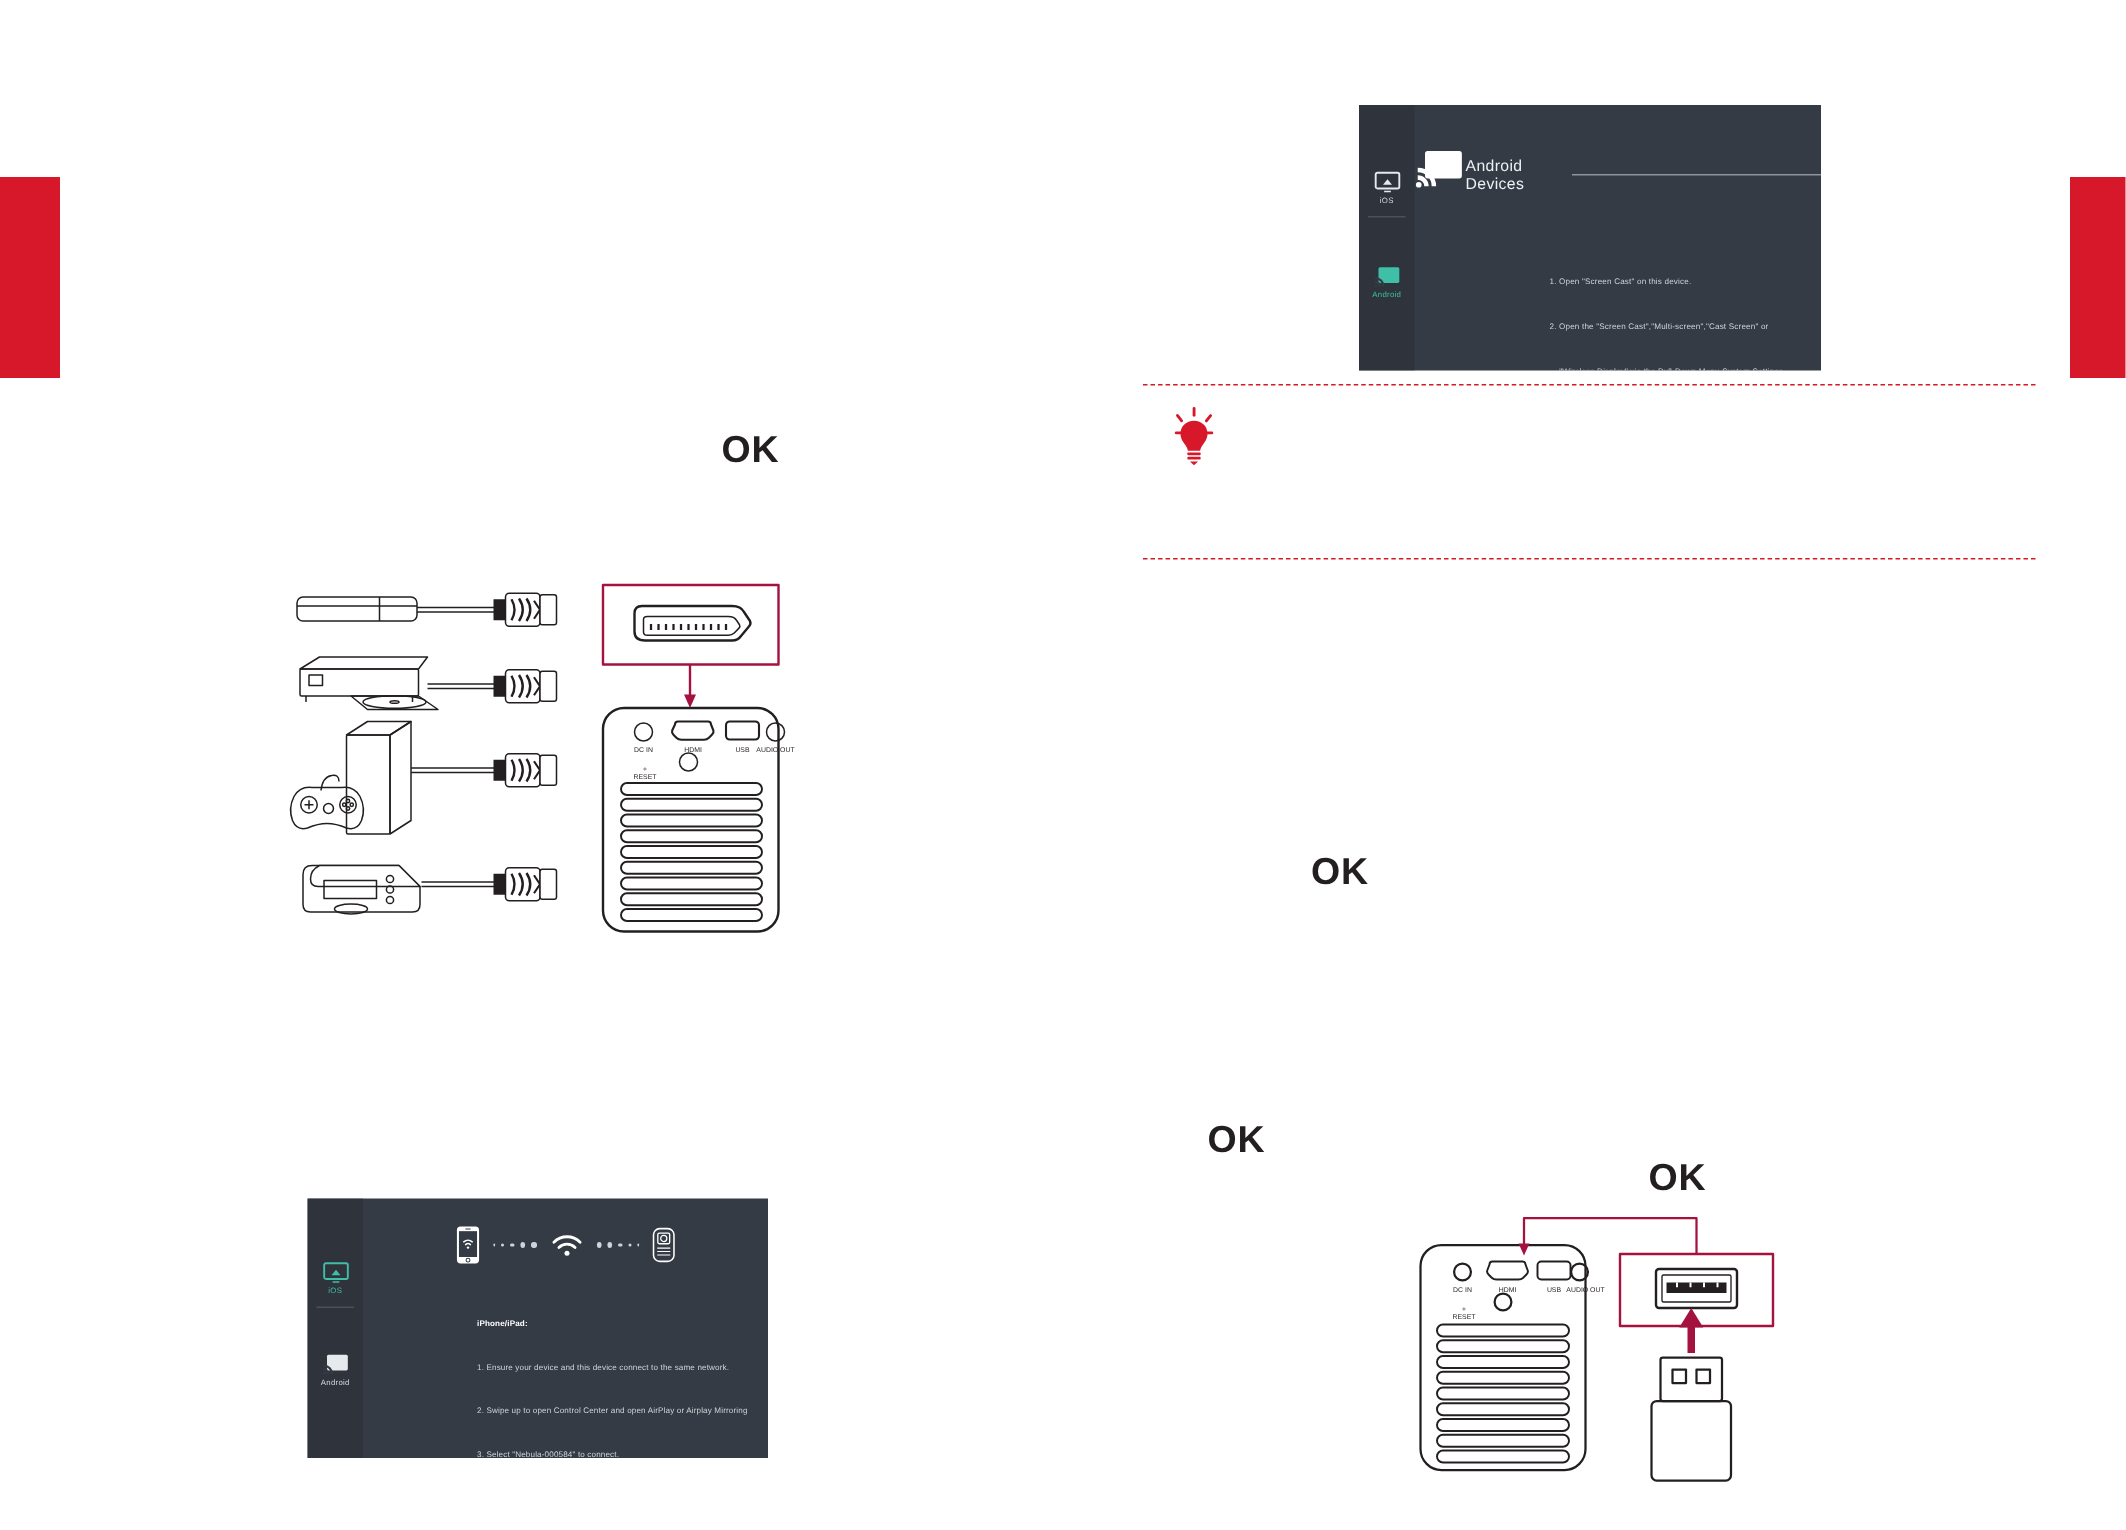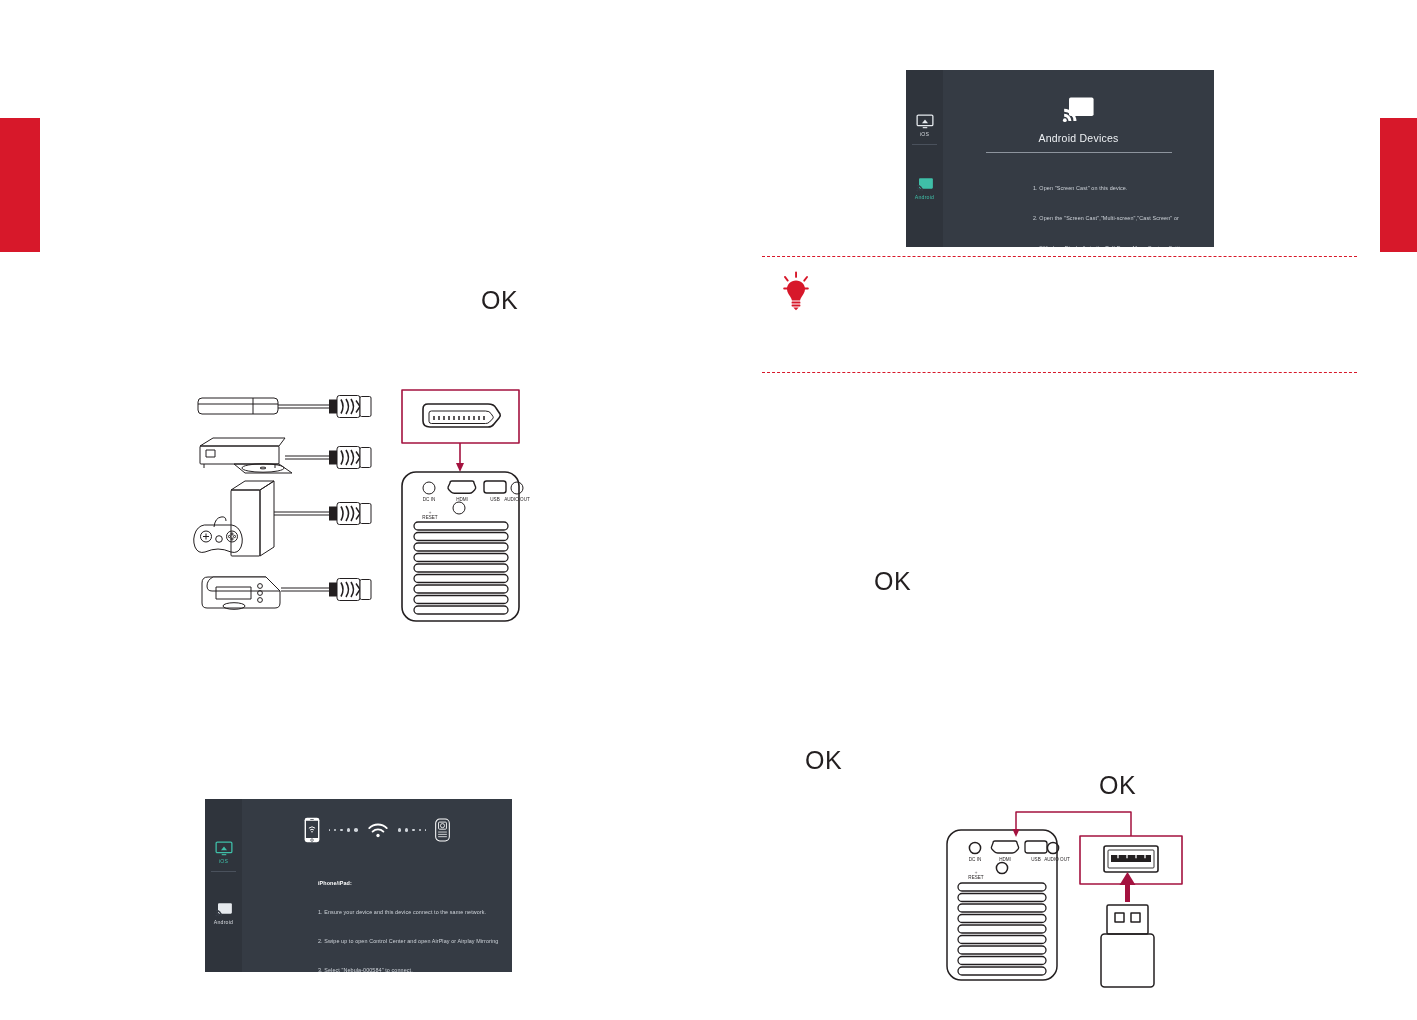--- a/index.html
+++ b/index.html
@@ -21,21 +21,21 @@
     position: absolute;
     background: #d7182a;
   }
   #tab-left  { left: 0px;    top: 118px; width: 40px; height: 134px; }
   #tab-right { right: 0px;   top: 118px; width: 37px; height: 134px; }
 
   
   .ok-label {
     position: absolute;
     font-size: 25px;
-    font-weight: 400;
+    font-weight: 700;
     letter-spacing: 0.5px;
     color: #231f20;
     font-family: "Liberation Sans", sans-serif;
   }
   #ok-hdmi     { left: 481px; top: 286px; }
   #ok-airplay  { left: 874px; top: 567px; }
   #ok-cast     { left: 805px; top: 746px; }
   #ok-usb      { left: 1099px; top: 771px; }
 
   
@@ -82,21 +82,21 @@
     position: relative;
     padding: 0;
   }
 
   
   .cast-hero {
     position: absolute;
     left: 0; right: 0;
     top: 26px;
     display: flex;
-    flex-direction: column;
+    flex-direction: row;
     align-items: center;
   }
   .cast-hero .hero-ico { width: 34px; height: 27px; }
   .cast-title {
     margin-top: 9px;
     font-size: 10.5px;
     color: #eef1f4;
     letter-spacing: .25px;
   }
   .hero-rule {

